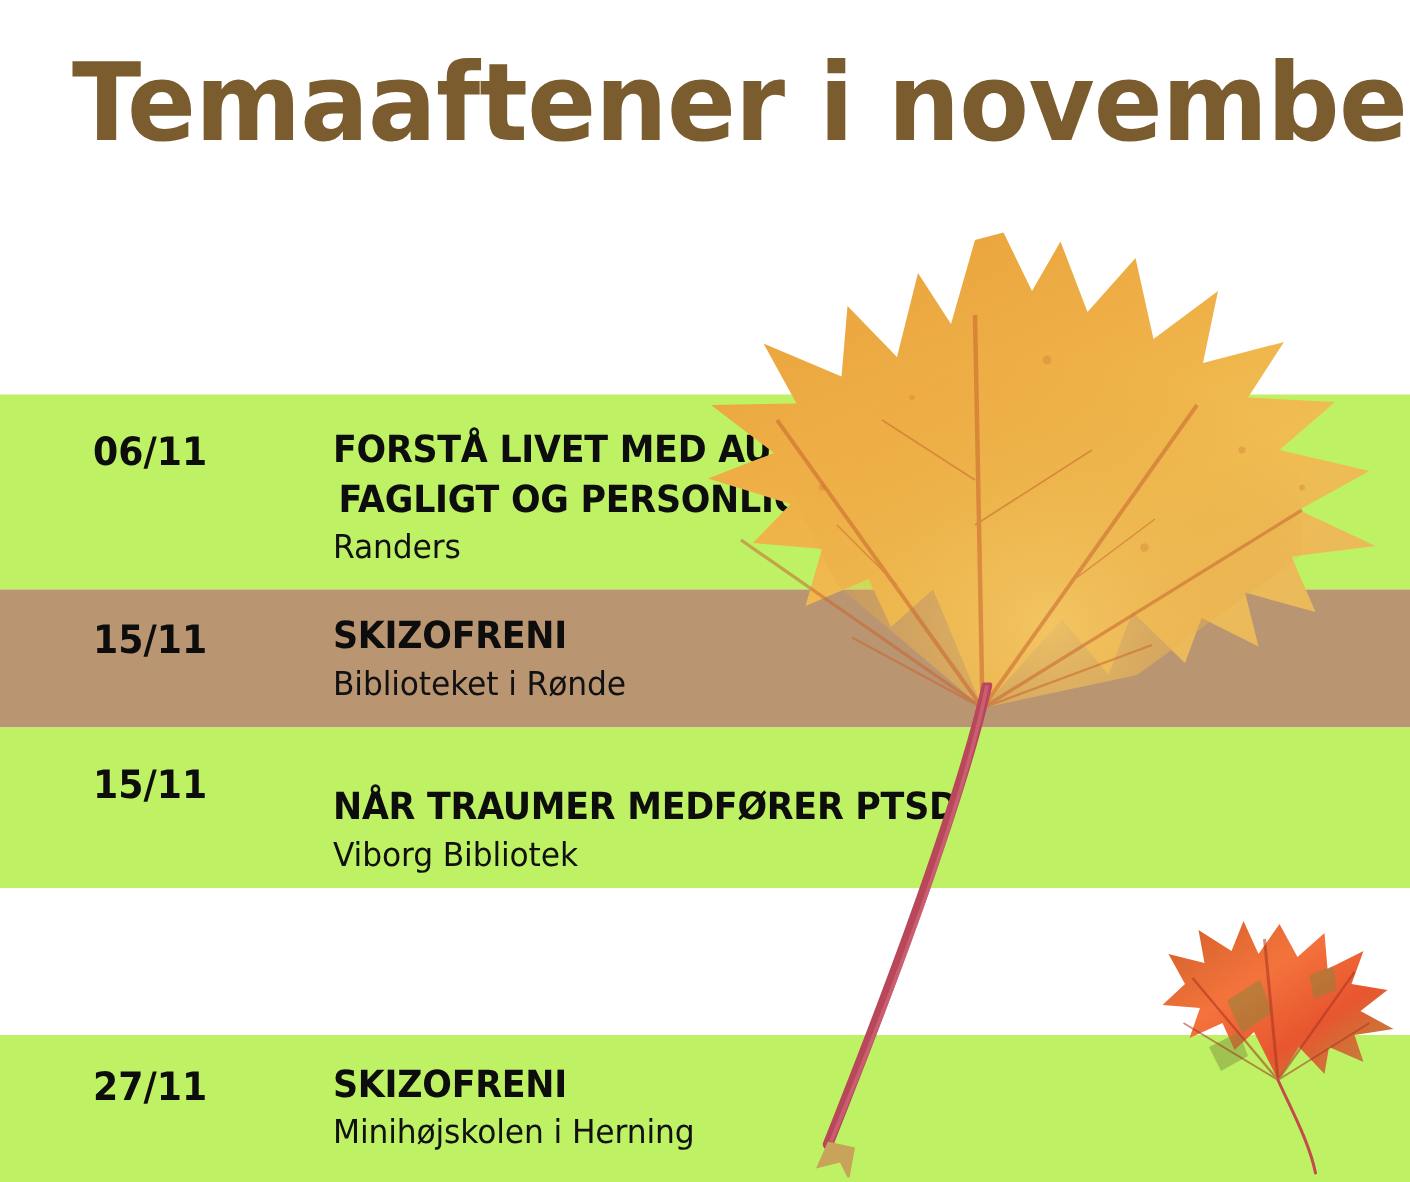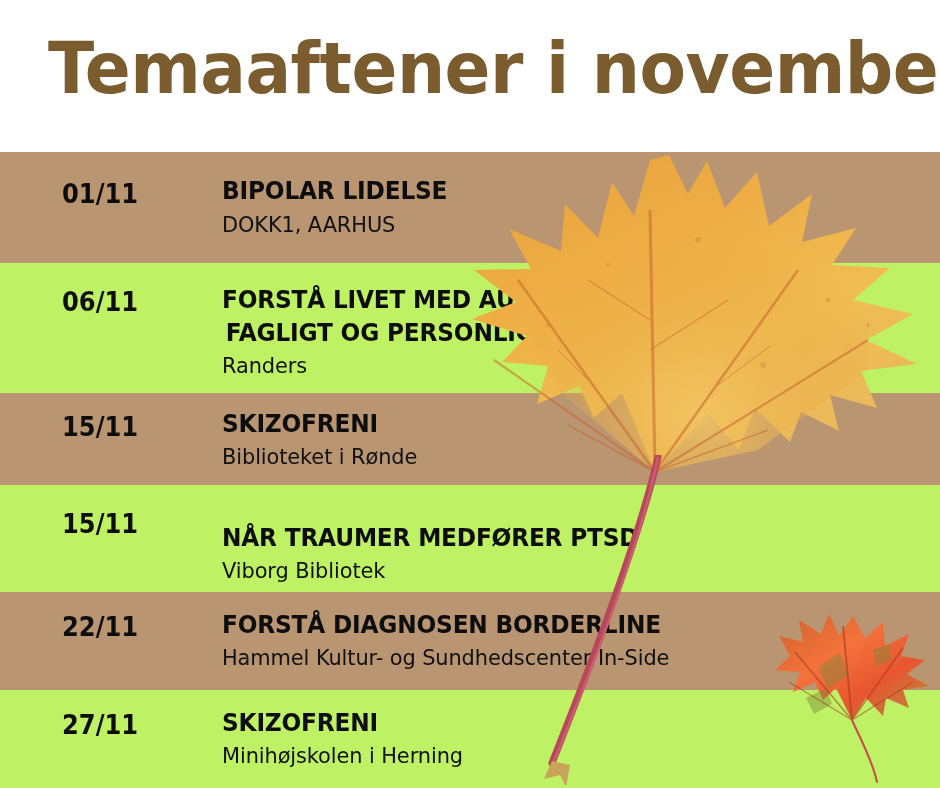--- a/index.html
+++ b/index.html
@@ -137,29 +137,20 @@
 </head>
 <body>
 
 <div id="poster">
 
   <div class="header">
     <div class="poster-title">Temaaftener i november</div>
   </div>
 
   <div class="rows" id="rows">
-      <div class="row dark" style="top: 0px; height: 111px;">
-        <div class="row-inner">
-          <div class="date over" style="top: 27px;">01/11</div>
-          <div class="texts over" style="top: 22px;">
-            <div class="ev-title"><span>BIPOLAR LIDELSE</span></div>
-            <div class="ev-venue" style="margin-top: 3px;">DOKK1, AARHUS</div>
-          </div>
-        </div>
-      </div>
       <div class="row light" style="top: 111px; height: 130px;">
         <div class="row-inner">
           <div class="date over" style="top: 24px;">06/11</div>
           <div class="texts over" style="top: 20px;">
             <div class="ev-title"><span>FORSTÅ LIVET MED AUTISME UD FRA ET</span><span class="ln2">FAGLIGT OG PERSONLIGT PERSPEKTIV</span></div>
             <div class="ev-venue" style="margin-top: 2px;">Randers</div>
           </div>
         </div>
       </div>
       <div class="row dark" style="top: 241px; height: 92px;">
@@ -170,29 +161,20 @@
             <div class="ev-venue" style="margin-top: 2px;">Biblioteket i Rønde</div>
           </div>
         </div>
       </div>
       <div class="row light" style="top: 333px; height: 107px;">
         <div class="row-inner">
           <div class="date over" style="top: 24px;">15/11</div>
           <div class="texts over" style="top: 36px;">
             <div class="ev-title"><span>NÅR TRAUMER MEDFØRER PTSD</span></div>
             <div class="ev-venue" style="margin-top: 2px;">Viborg Bibliotek</div>
-          </div>
-        </div>
-      </div>
-      <div class="row dark" style="top: 440px; height: 100px;">
-        <div class="row-inner">
-          <div class="date over" style="top: 20px;">22/11</div>
-          <div class="texts over" style="top: 16px;">
-            <div class="ev-title"><span>FORSTÅ DIAGNOSEN BORDERLINE</span></div>
-            <div class="ev-venue" style="margin-top: 2px;">Hammel Kultur- og Sundhedscenter In-Side</div>
           </div>
         </div>
       </div>
       <div class="row light" style="top: 538px; height: 112px;">
         <div class="row-inner">
           <div class="date over" style="top: 20px;">27/11</div>
           <div class="texts over" style="top: 16px;">
             <div class="ev-title"><span>SKIZOFRENI</span></div>
             <div class="ev-venue" style="margin-top: 2px;">Minihøjskolen i Herning</div>
           </div>

